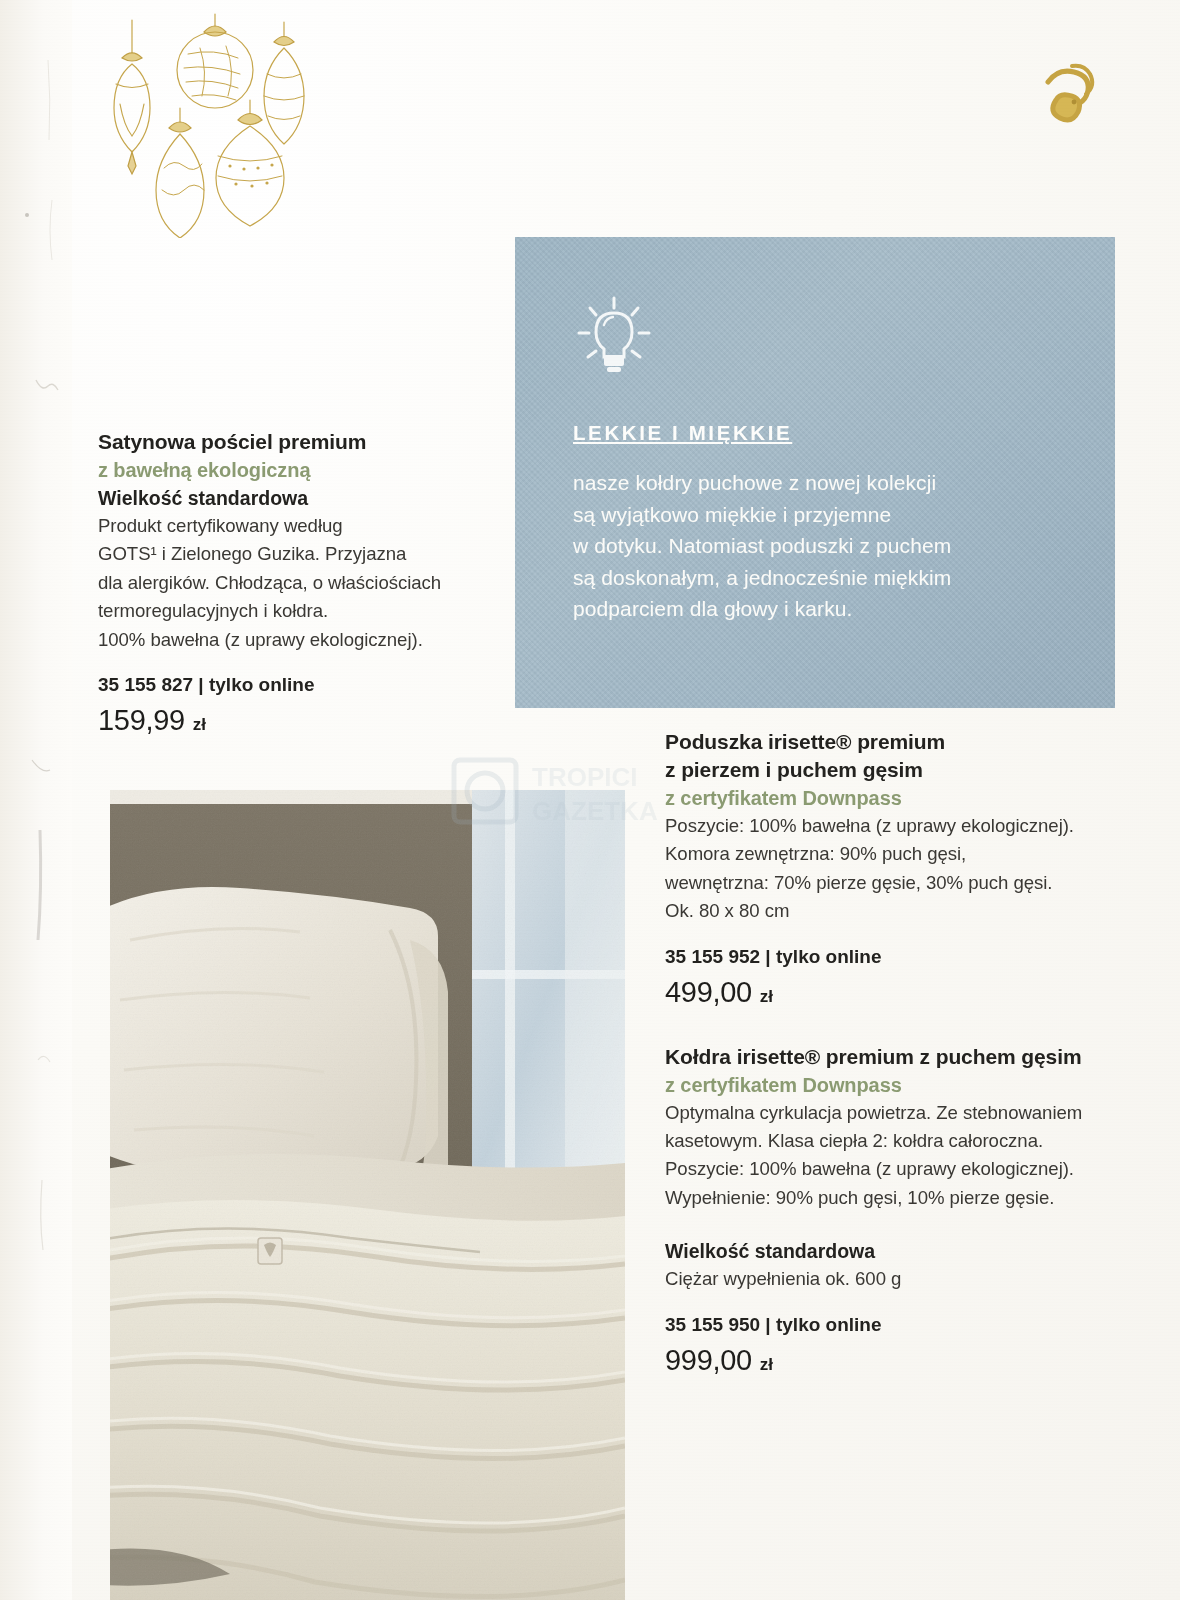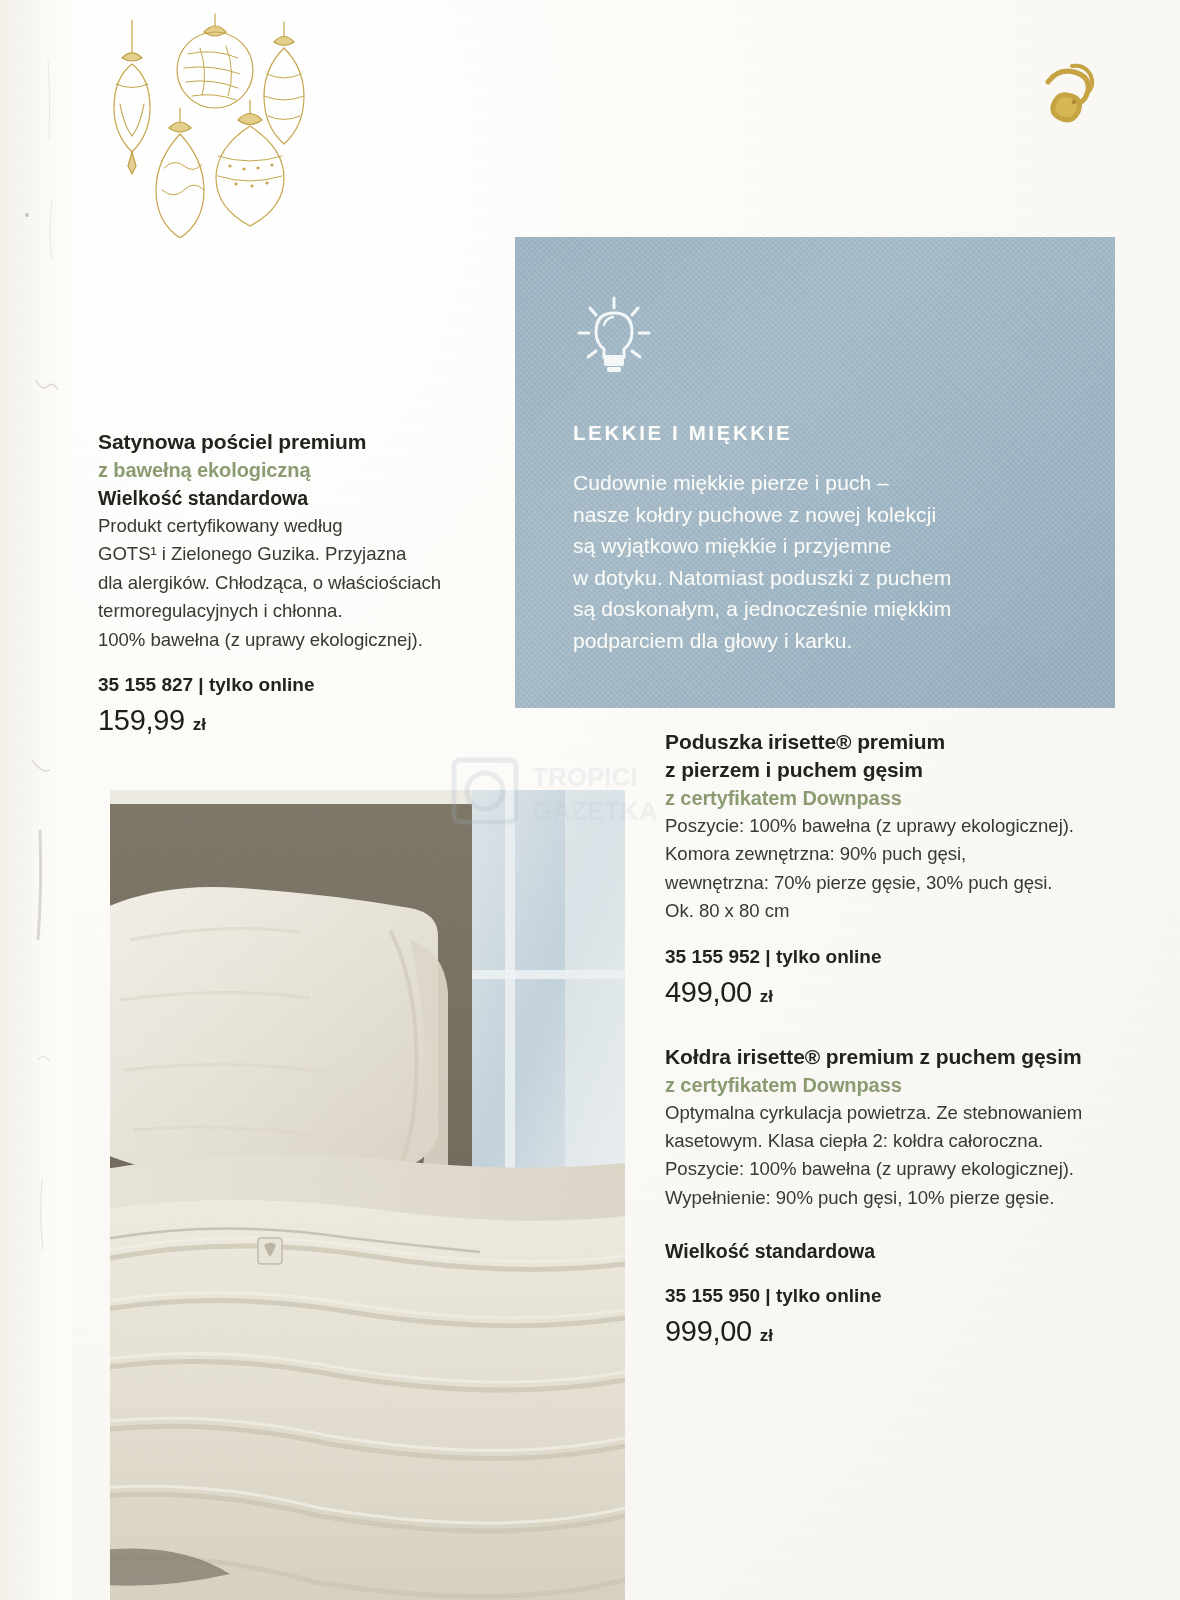--- a/index.html
+++ b/index.html
@@ -44,20 +44,21 @@
     content:"";position:absolute;inset:0;
     background:
       repeating-linear-gradient(45deg, rgba(255,255,255,.045) 0 2px, rgba(0,0,0,.02) 2px 4px),
       repeating-linear-gradient(-45deg, rgba(255,255,255,.035) 0 2px, rgba(0,0,0,.015) 2px 4px);
   }
   .panel-inner{position:relative;padding:58px 0 0 58px;}
   .bulb{width:82px;height:82px;display:block;}
   .panel-head{
     margin:44px 0 22px 0;color:#fdfdfb;font-size:20.5px;font-weight:700;
     letter-spacing:2.6px;
+    text-decoration:underline;
   }
   .panel-body{
     color:#fbfbf8;font-size:21px;line-height:31.5px;font-weight:400;
     max-width:520px;letter-spacing:.1px;
     text-shadow:0 0 1px rgba(255,255,255,.18);
   }
   .panel-body div{white-space:nowrap;}
   
   .photo{
     position:absolute;left:110px;top:790px;width:515px;height:810px;
@@ -165,21 +166,21 @@
   </svg>
 
   <div class="prod-left">
     <h3 class="title">Satynowa pościel premium</h3>
     <div class="sub-green">z bawełną ekologiczną</div>
     <div class="sub-bold">Wielkość standardowa</div>
     <div class="desc">
       <div>Produkt certyfikowany według</div>
       <div>GOTS¹ i Zielonego Guzika. Przyjazna</div>
       <div>dla alergików. Chłodząca, o właściościach</div>
-      <div>termoregulacyjnych i chłonna.</div>
+      <div>termoregulacyjnych i kołdra.</div>
       <div>100% bawełna (z uprawy ekologicznej).</div>
     </div>
     <div class="code">35 155 827 | tylko online</div>
     <div class="price"><span>159,99</span> <span class="cur">zł</span></div>
   </div>
 
   <div class="panel">
     <div class="panel-inner">
       <svg class="bulb" viewBox="0 0 82 82">
         <g stroke="#f4f7f8" stroke-width="3" stroke-linecap="round" fill="none">
@@ -191,21 +192,20 @@
           <line x1="15" y1="62" x2="23" y2="56"></line>
           <line x1="67" y1="62" x2="59" y2="56"></line>
           <path d="M41 18 q-18 0 -18 19 q0 11 8 17 l0 8 l20 0 l0 -8 q8 -6 8 -17 q0 -19 -18 -19z"></path>
           <path d="M31 30 q2 -7 9 -8" stroke-width="2.4"></path>
         </g>
         <rect x="31" y="60" width="20" height="11" rx="2" fill="#f4f7f8"></rect>
         <rect x="34" y="72" width="14" height="5" rx="2" fill="#f4f7f8"></rect>
       </svg>
       <div class="panel-head">LEKKIE I MIĘKKIE</div>
       <div class="panel-body">
-        <div>Cudownie miękkie pierze i puch –</div>
         <div>nasze kołdry puchowe z nowej kolekcji</div>
         <div>są wyjątkowo miękkie i przyjemne</div>
         <div>w dotyku. Natomiast poduszki z puchem</div>
         <div>są doskonałym, a jednocześnie miękkim</div>
         <div>podparciem dla głowy i karku.</div>
       </div>
     </div>
   </div>
 
   <div class="photo">
@@ -327,20 +327,21 @@
       <div class="sub-green">z certyfikatem Downpass</div>
       <div class="desc">
         <div>Optymalna cyrkulacja powietrza. Ze stebnowaniem</div>
         <div>kasetowym. Klasa ciepła 2: kołdra całoroczna.</div>
         <div>Poszycie: 100% bawełna (z uprawy ekologicznej).</div>
         <div>Wypełnienie: 90% puch gęsi, 10% pierze gęsie.</div>
       </div>
 
       <div class="blk">
         <div class="sub-bold">Wielkość standardowa</div>
+        <div class="desc">Ciężar wypełnienia ok. 600 g</div>
         <div class="code">35 155 950 | tylko online</div>
         <div class="price"><span>999,00</span> <span class="cur">zł</span></div>
       </div>
 
     </div>
 
   </div>
 </div>
 
 </body></html>

